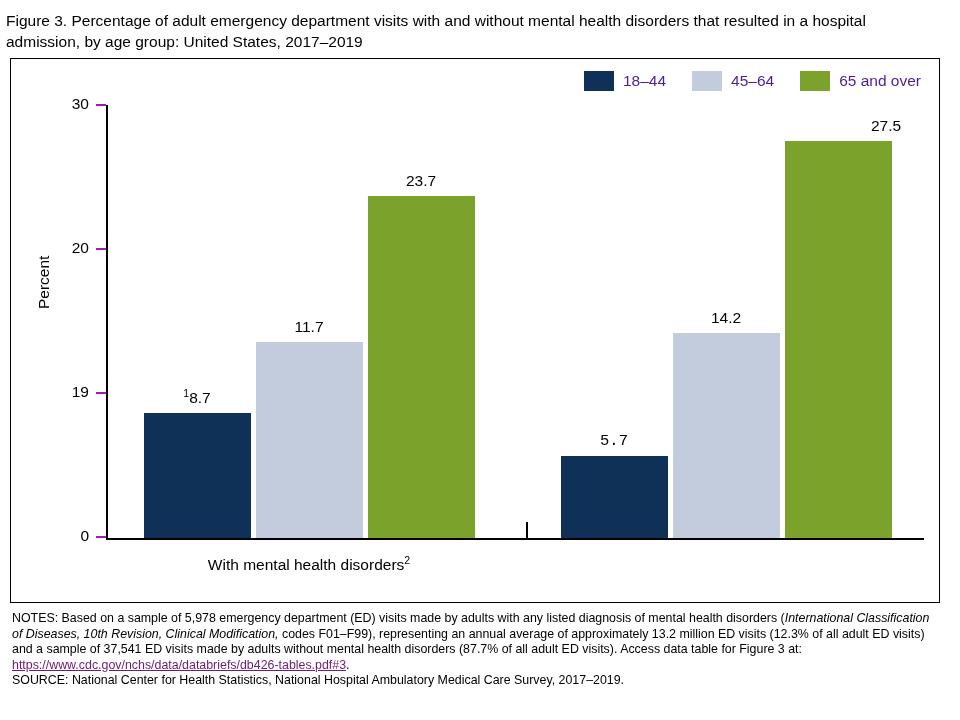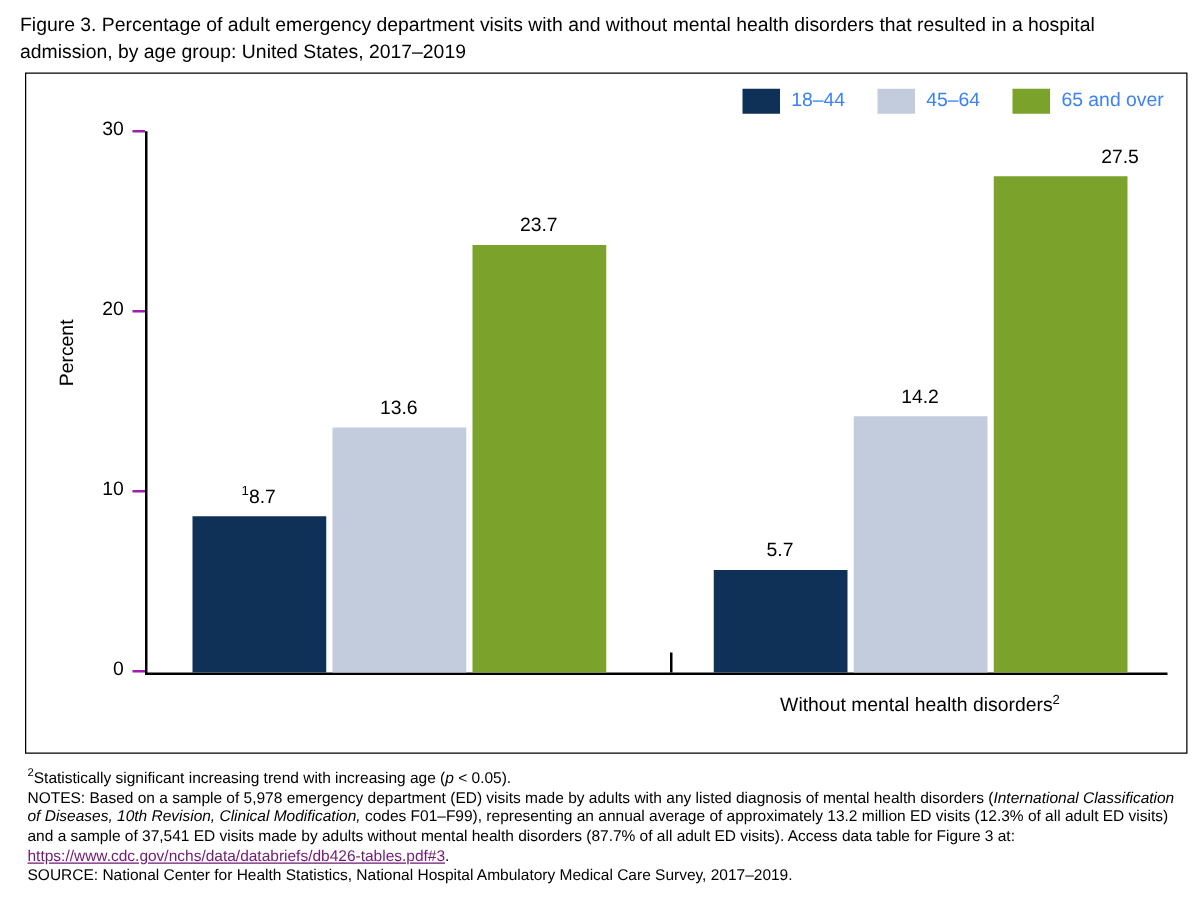--- a/index.html
+++ b/index.html
@@ -13,21 +13,21 @@
     font-family: "Liberation Sans", sans-serif;
     color: #000000;
     position: relative;
     overflow: hidden;
   }
   .page {
     width: 960px;
     height: 720px;
     position: relative;
     box-sizing: border-box;
-    padding: 8px 10px 0 16px;
+    padding: 8px 10px 0 6px;
   }
   .fig-title {
     font-size: 15.5px;
     line-height: 21px;
     color: #000;
     margin: 2px 0 6px 0;
     max-width: 935px;
   }
   .chart-box {
     position: relative;
@@ -51,21 +51,21 @@
     align-items: center;
     gap: 9px;
   }
   .legend-swatch {
     width: 30px;
     height: 20px;
     display: inline-block;
   }
   .legend-label {
     font-size: 15.5px;
-    color: #3b82f6;
+    color: #4c1d95;
   }
   
   .plot {
     position: absolute;
     left: 95px;
     top: 46px;
     width: 815px;
     height: 435px;
   }
   .axis-y-line {
@@ -190,67 +190,66 @@
     <div class="ylabel">Percent</div>
 
     <div class="plot">
       <div class="axis-y-line"></div>
       <div class="axis-x-line"></div>
 
       <div class="ytick" style="bottom:2px;">
         <span class="ytick-label">0</span>
       </div>
       <div class="ytick" style="bottom:146px;">
-        <span class="ytick-label">10</span>
+        <span class="ytick-label">19</span>
       </div>
       <div class="ytick" style="bottom:290px;">
         <span class="ytick-label">20</span>
       </div>
       <div class="ytick" style="bottom:434px;">
         <span class="ytick-label">30</span>
       </div>
 
       <div class="bar" style="left:38px; width:107px; height:125px; background:#0f3057;"></div>
       <div class="bar-value" style="left:91px; bottom:133px;margin-top:36px;">
         <sup>1</sup><span>8.7</span>
       </div>
 
       <div class="bar" style="left:150px; width:107px; height:196px; background:#c2ccdd;"></div>
       <div class="bar-value" style="left:203px; bottom:204px;">
-        <span>13.6</span>
+        <span>11.7</span>
       </div>
 
       <div class="bar" style="left:262px; width:107px; height:342px; background:#7ba32b;"></div>
       <div class="bar-value" style="left:315px; bottom:350px;text-align:right;">
         <span>23.7</span>
       </div>
 
       <div class="group-sep" style="left:420px; height:16px;"></div>
 
       <div class="bar" style="left:455px; width:107px; height:82px; background:#0f3057;"></div>
-      <div class="bar-value" style="left:508px; bottom:90px;">
+      <div class="bar-value" style="left:508px; bottom:90px;font-family:Liberation Mono, monospace;">
         <span>5.7</span>
       </div>
 
       <div class="bar" style="left:567px; width:107px; height:205px; background:#c2ccdd;"></div>
       <div class="bar-value" style="left:620px; bottom:213px;">
         <span>14.2</span>
       </div>
 
       <div class="bar" style="left:679px; width:107px; height:397px; background:#7ba32b;"></div>
       <div class="bar-value" style="left:732px; bottom:405px;margin-left:48px;">
         <span>27.5</span>
       </div>
 
-      <div class="group-label" style="left:620px; bottom:-34px;">
-        <span>Without mental health disorders</span><sup>2</sup>
+      <div class="group-label" style="left:203px; bottom:-34px;">
+        <span>With mental health disorders</span><sup>2</sup>
       </div>
     </div>
 
   </div>
 
   <div class="notes">
-    <p><sup>2</sup><span>Statistically significant increasing trend with increasing age (</span><i>p</i><span> &lt; 0.05).</span></p>
     <p><span>NOTES: </span><span>Based on a sample of 5,978 emergency department (ED) visits made by adults with any listed diagnosis of mental health disorders (</span><i>International Classification of Diseases, 10th Revision, Clinical Modification,</i><span> codes F01–F99), representing an annual average of approximately 13.2 million ED visits (12.3% of all adult ED visits) and a sample of 37,541 ED visits made by adults without mental health disorders (87.7% of all adult ED visits). Access data table for Figure 3 at:</span> <a class="link" href="#">https://www.cdc.gov/nchs/data/databriefs/db426-tables.pdf#3</a><span>.</span></p>
     <p><span>SOURCE: </span><span>National Center for Health Statistics, National Hospital Ambulatory Medical Care Survey, 2017–2019.</span></p>
   </div>
 
 </div>
 
 </body></html>

